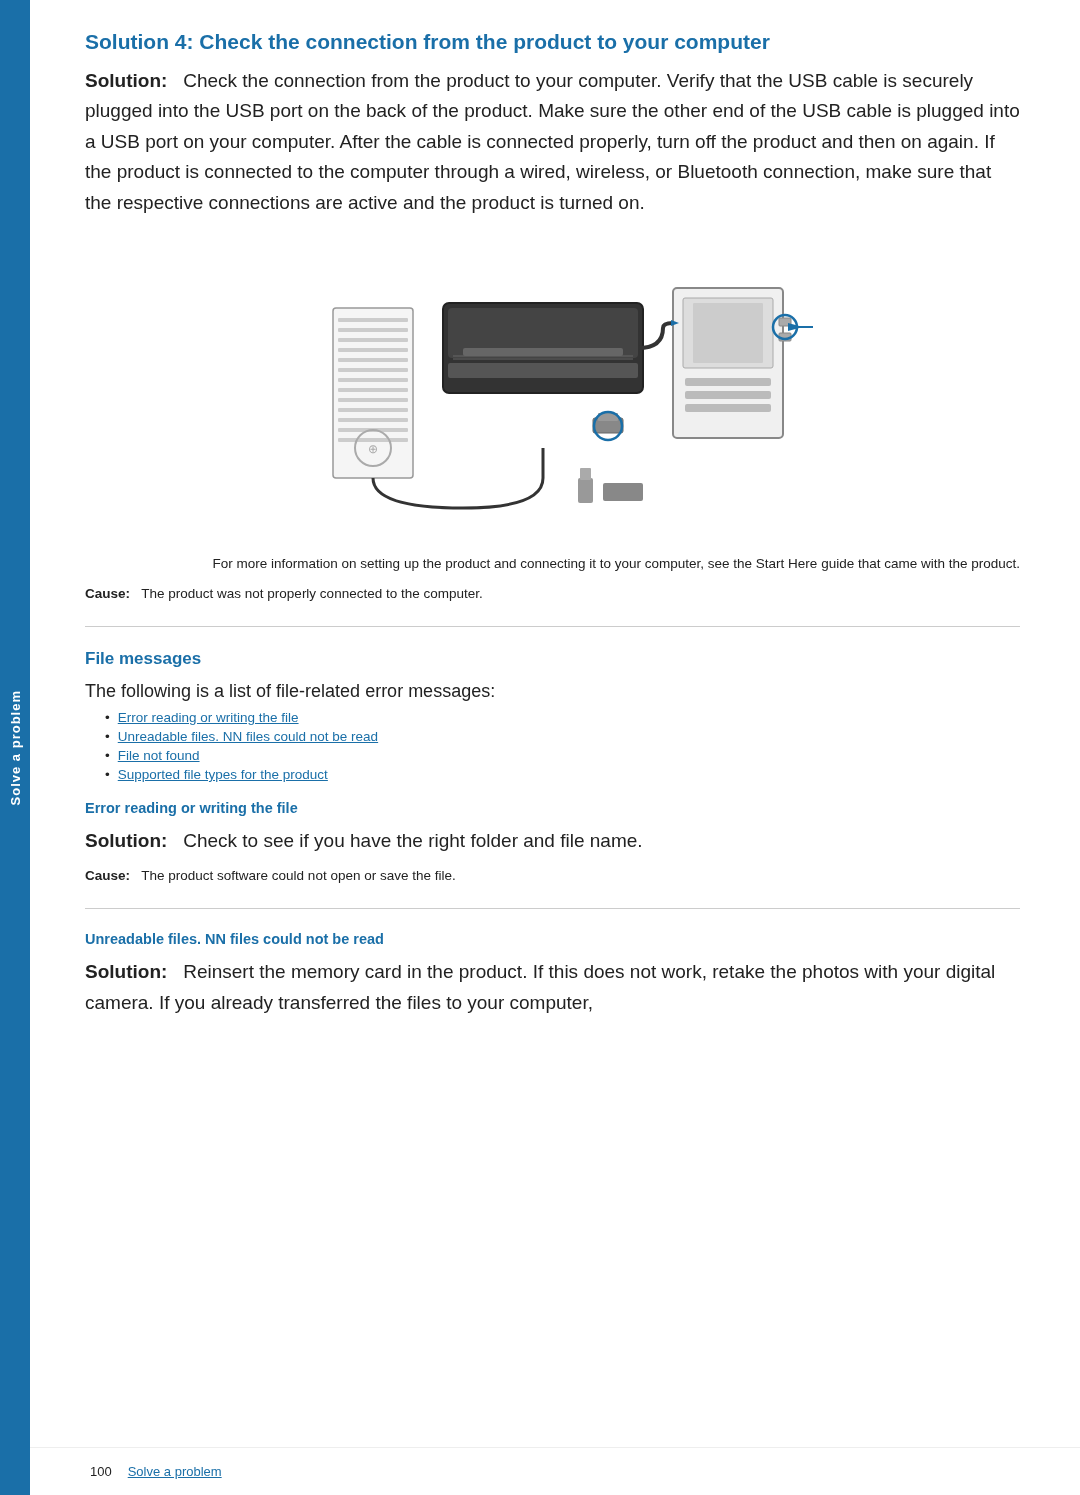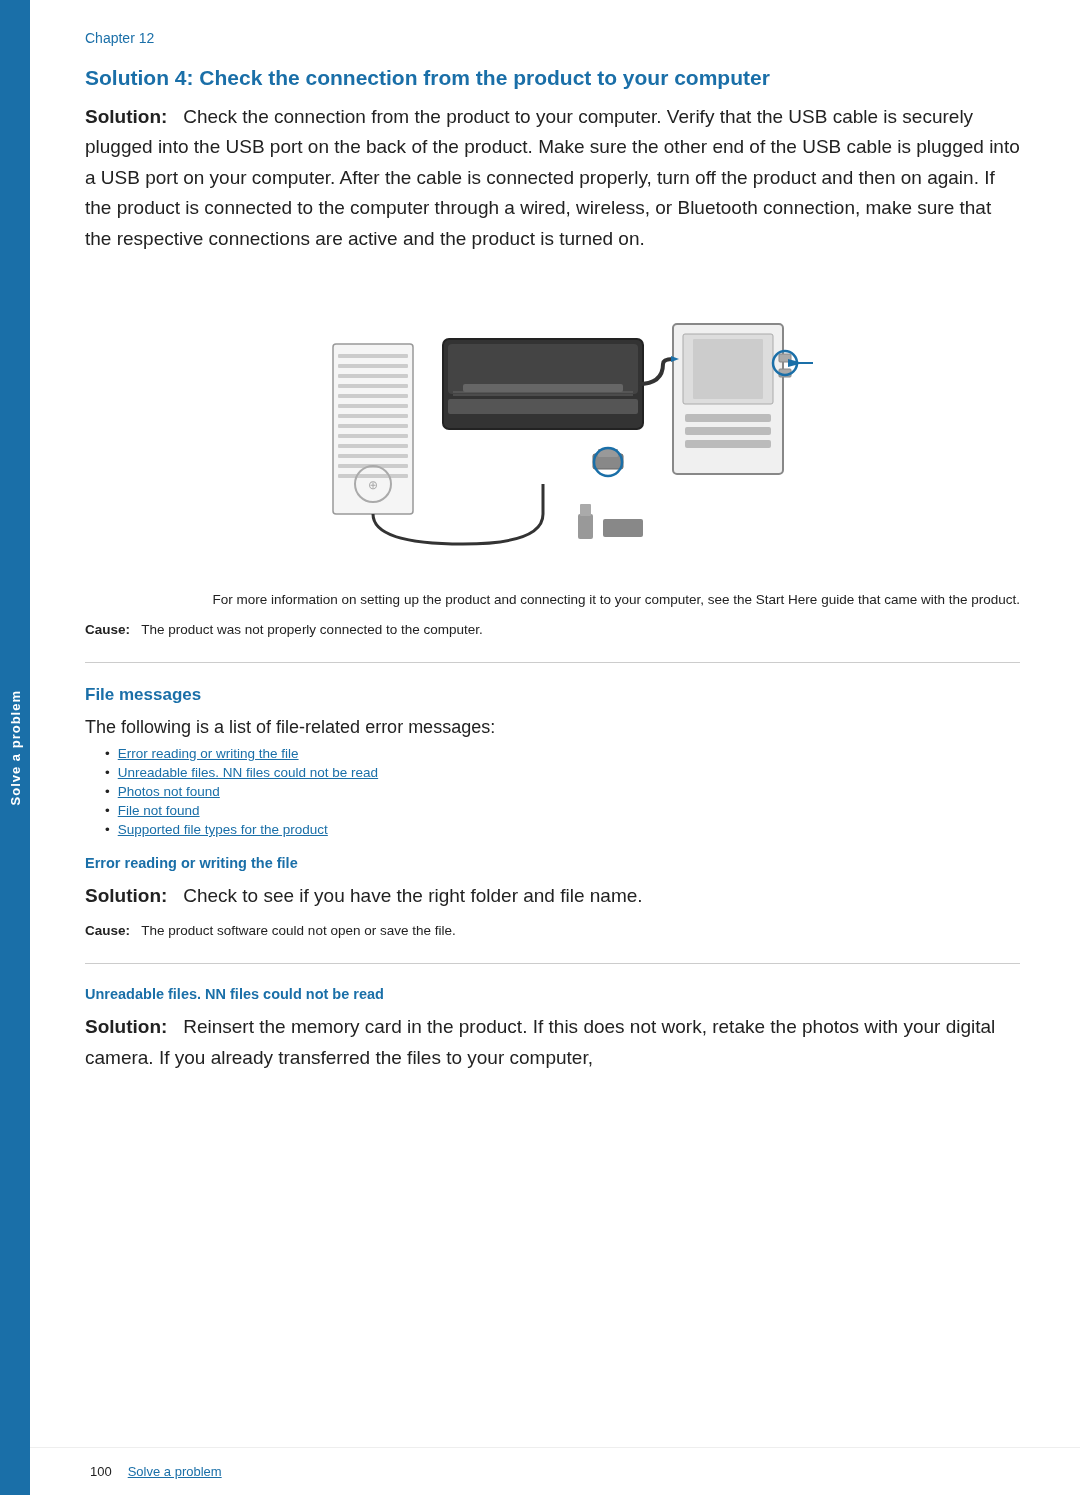--- a/index.html
+++ b/index.html
@@ -171,21 +171,20 @@
   </style>
 </head>
 <body>
 
 <div class="sidebar">
   <span class="sidebar-label">Solve a problem</span>
 </div>
 
 <div class="main-content">
 
-  <div class="chapter-label">Chapter 12</div>
 
   <div class="section-title">Solution 4: Check the connection from the product to your computer</div>
 
   <div class="body-text solution-block">
     <span class="bold-label">Solution:</span>
     &nbsp;&nbsp;<span>Check the connection from the product to your computer. Verify that the USB cable is securely plugged into the USB port on the back of the product. Make sure the other end of the USB cable is plugged into a USB port on your computer. After the cable is connected properly, turn off the product and then on again. If the product is connected to the computer through a wired, wireless, or Bluetooth connection, make sure that the respective connections are active and the product is turned on.</span>
   </div>
 
   <div class="diagram-area">
     <div class="diagram-placeholder">
@@ -267,23 +266,20 @@
   <div class="list-intro">The following is a list of file-related error messages:</div>
 
   <ul class="link-list">
     <li>
         <a>Error reading or writing the file</a>
       </li>
     <li>
         <a>Unreadable files. NN files could not be read</a>
       </li>
     <li>
-        <a>Photos not found</a>
-      </li>
-    <li>
         <a>File not found</a>
       </li>
     <li>
         <a>Supported file types for the product</a>
       </li>
   </ul>
 
   <div class="subsection-title">Error reading or writing the file</div>
 
   <div class="body-text solution-block">

